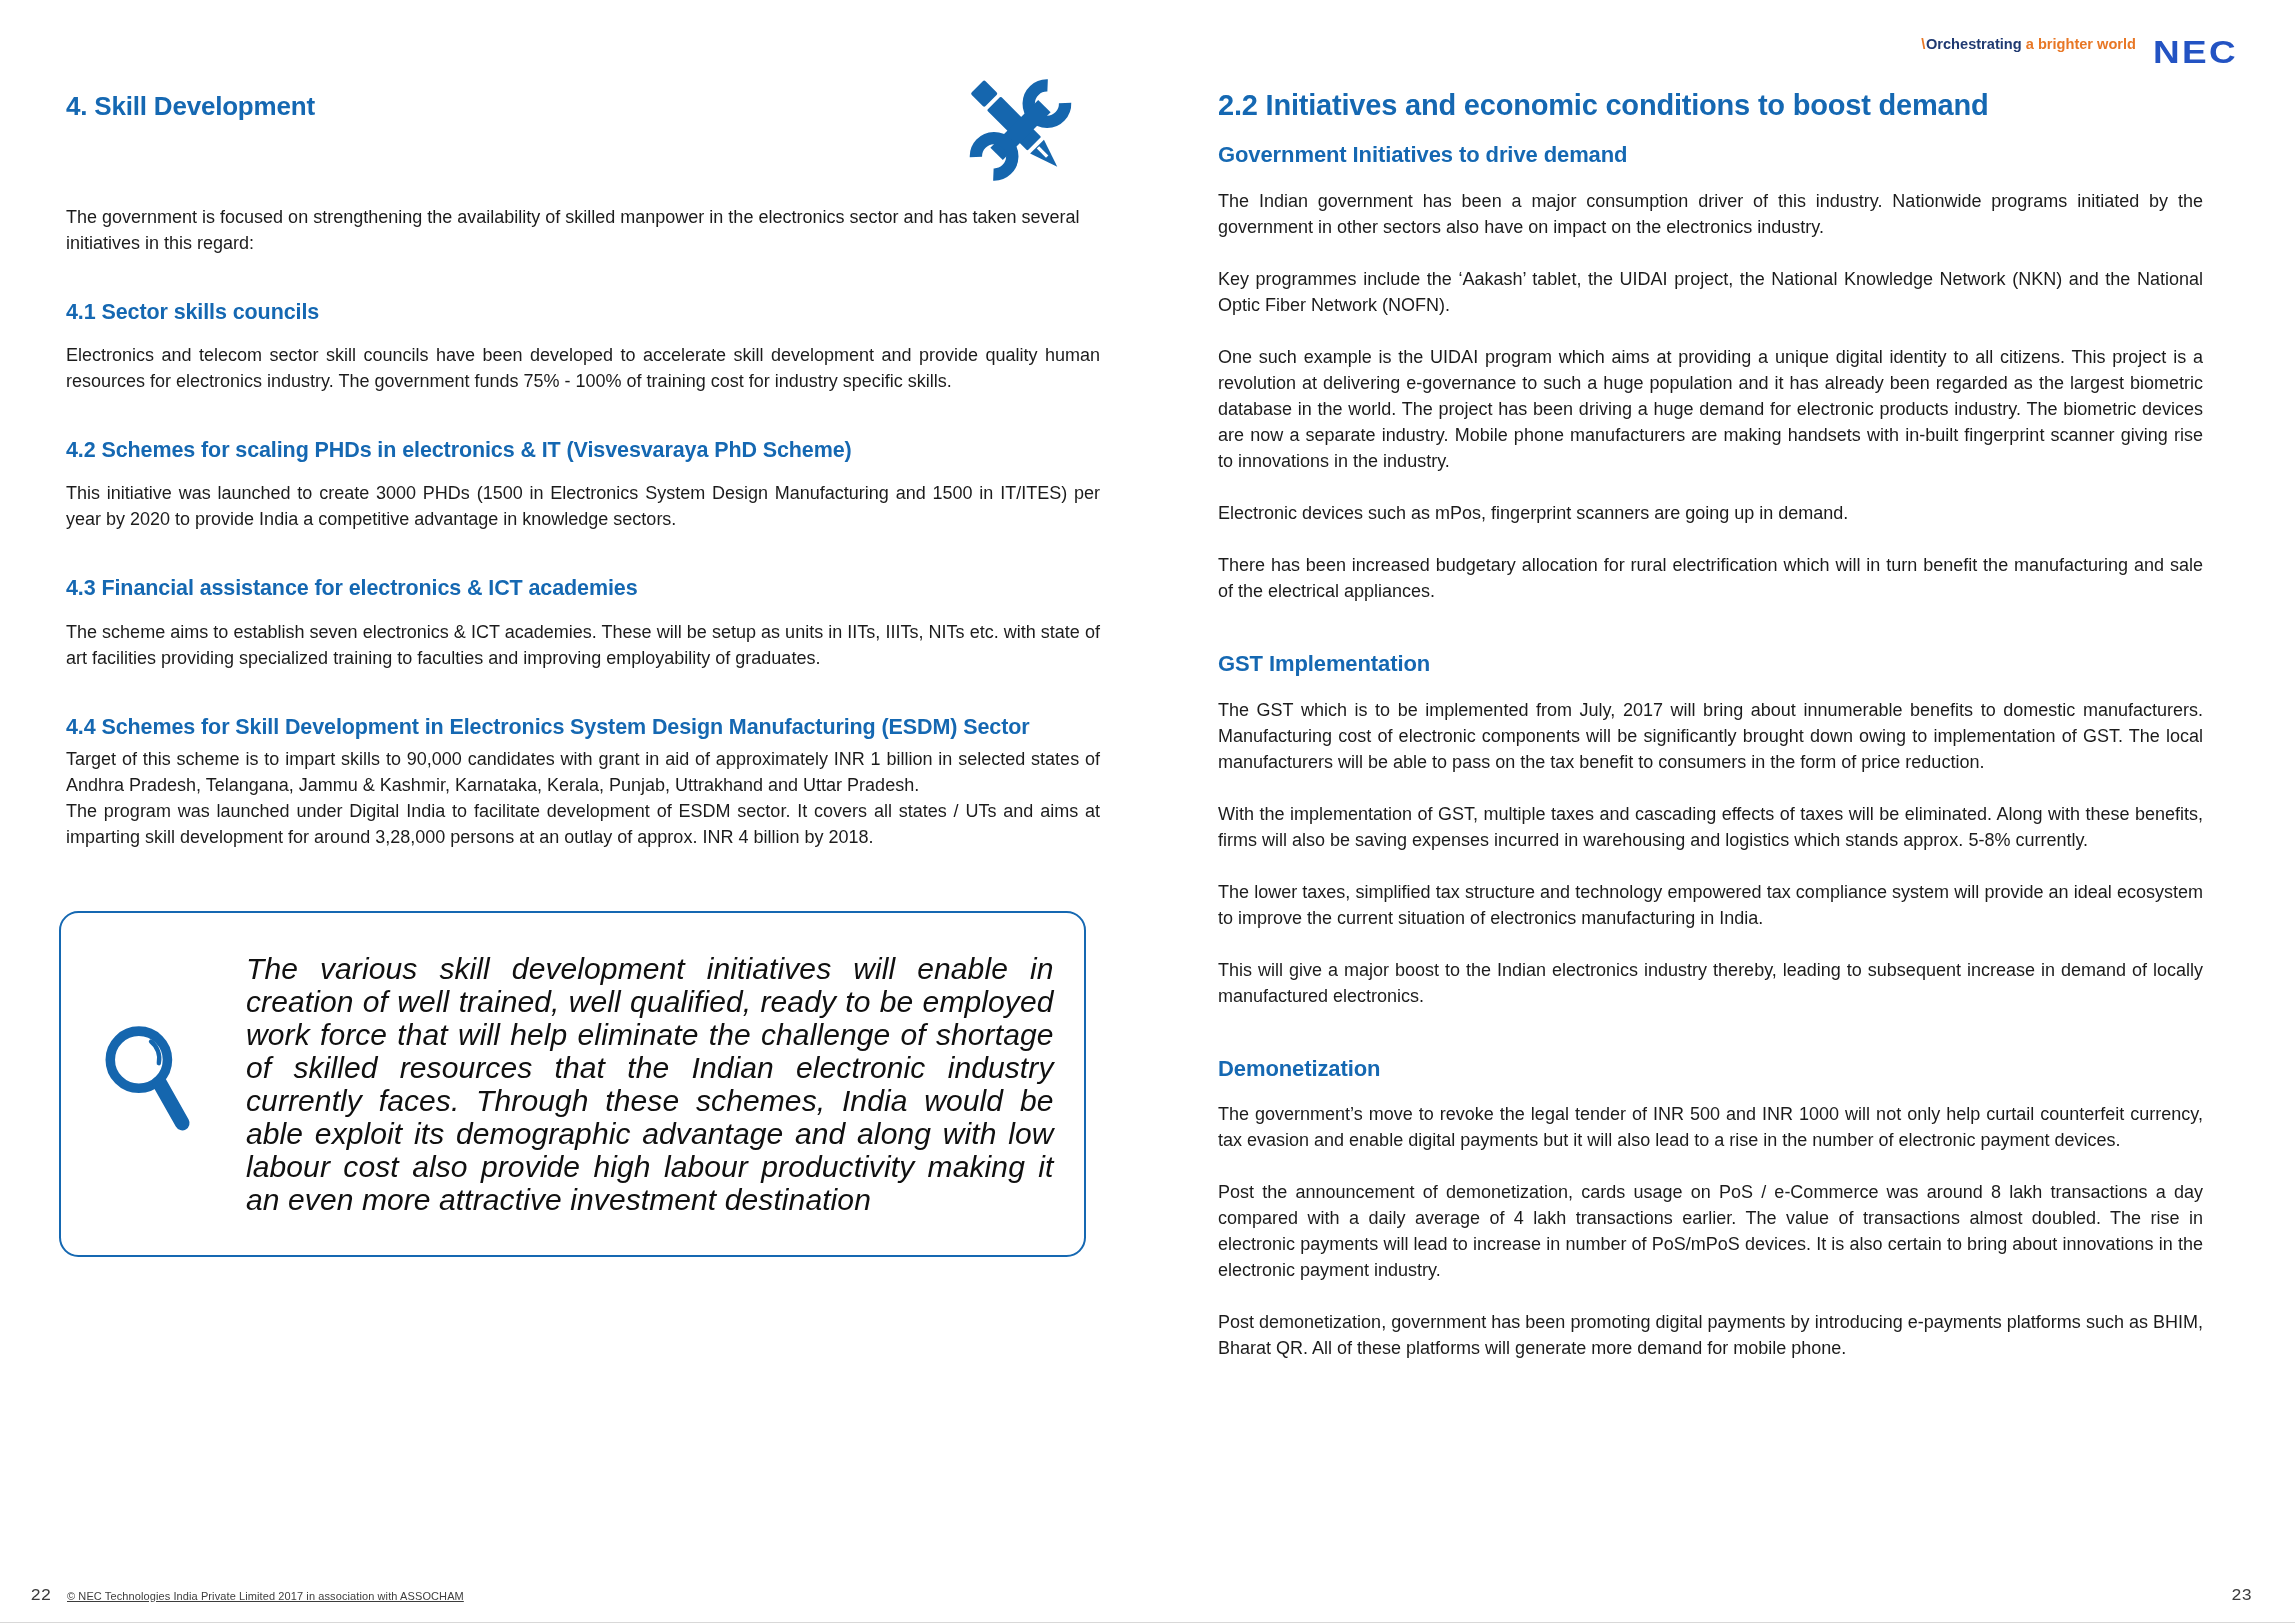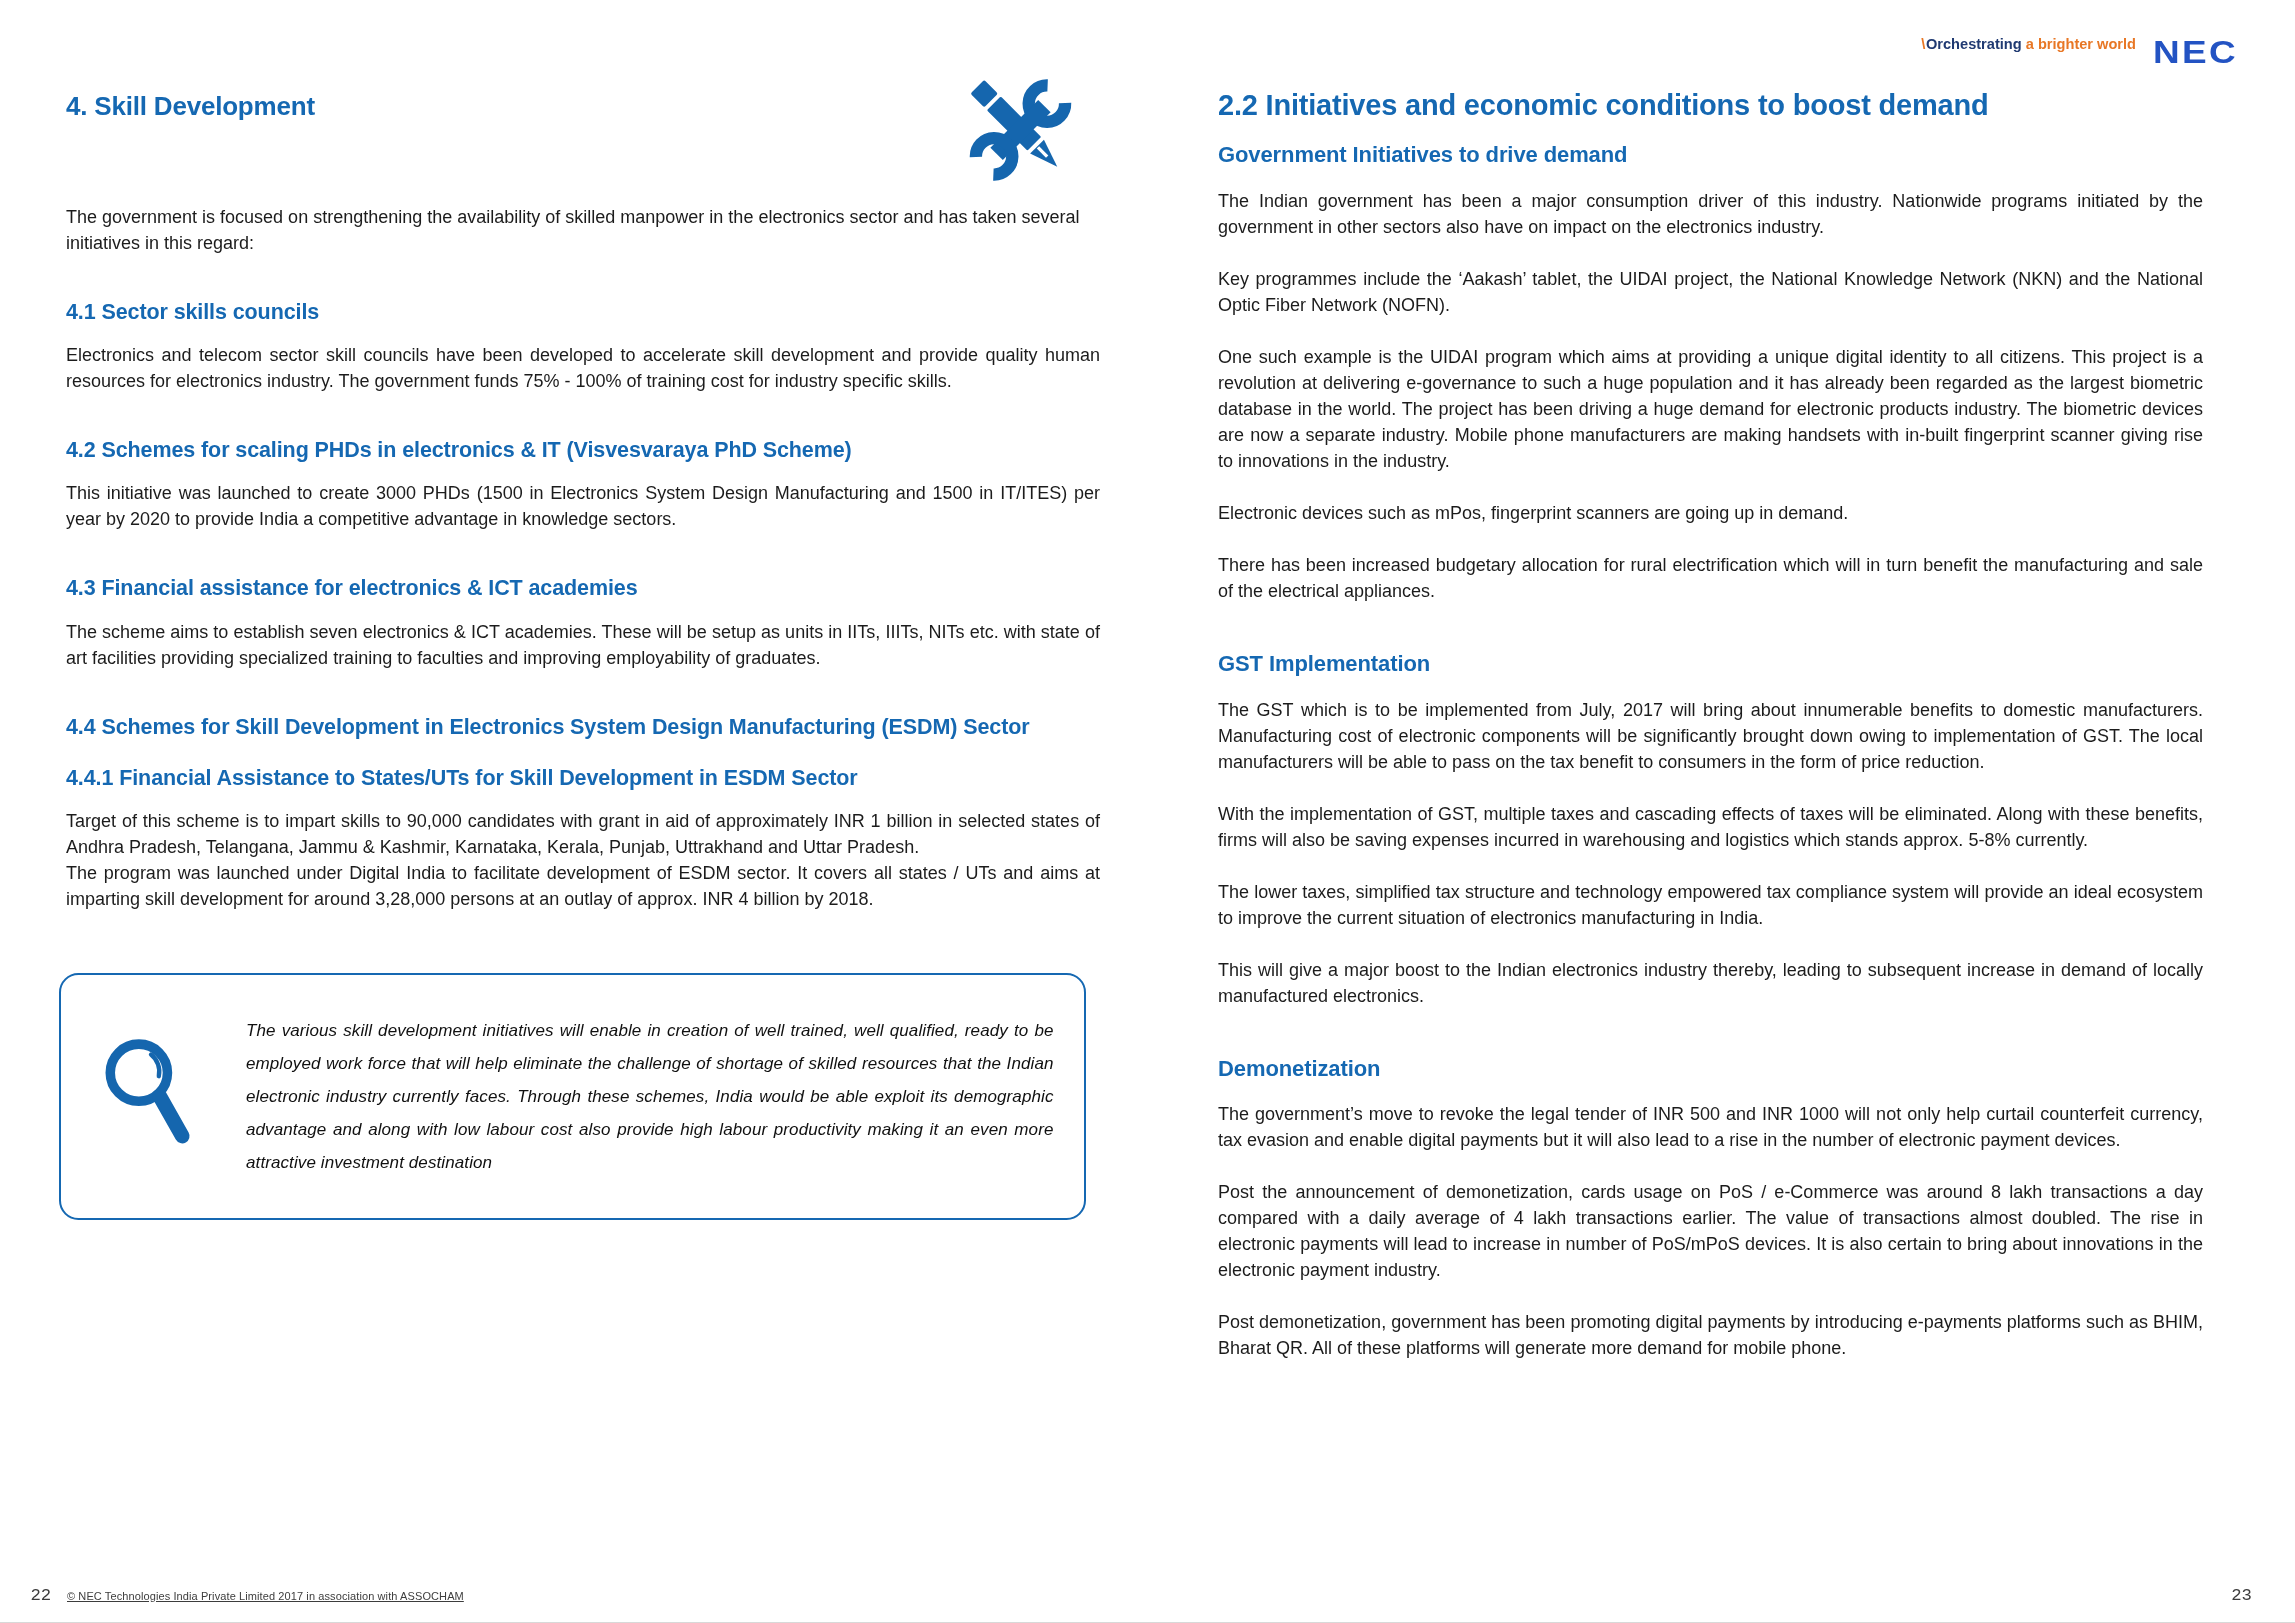--- a/index.html
+++ b/index.html
@@ -42,21 +42,21 @@
   
   .tool-icon{position:absolute;left:954px;top:65px;width:133px;height:130px;}
   
   .callout{
     margin-top:61px;border:2.8px solid var(--blue);border-radius:19.4px;
     display:flex;align-items:center;gap:40px;padding:39px 30.5px 39px 35px;
     box-sizing:border-box;width:1027px;margin-left:-7px;
   }
   .callout-icon{flex:0 0 auto;width:110px;height:130px;}
   .callout-text{
-    font-size:17px;font-style:italic;line-height:33px;color:#101010;
+    font-size:30px;font-style:italic;line-height:33px;color:#101010;
     text-align:justify;letter-spacing:0.1px;
   }
   
   .pgnum{position:absolute;bottom:18px;font-size:17.3px;color:var(--foot);font-family:Liberation Mono, monospace;}
   .pgnum.left{left:30.5px;}
   .pgnum.right{right:43px;}
   .copyright{position:absolute;left:67px;bottom:21px;font-size:11px;color:var(--foot);letter-spacing:0.1px;text-decoration:underline;}
   .bottom-rule{position:absolute;left:0;right:0;bottom:0;height:1.4px;background:#d8d8d8;}
 </style>
 </head>
@@ -95,21 +95,20 @@
     <p class="body">Electronics and telecom sector skill councils have been developed to accelerate skill development and provide quality human resources for electronics industry. The government funds 75% - 100% of training cost for industry specific skills.</p>
 
     <h2 class="sub">4.2 Schemes for scaling PHDs in electronics &amp; IT (Visvesvaraya PhD Scheme)</h2>
     <p class="body">This initiative was launched to create 3000 PHDs (1500 in Electronics System Design Manufacturing and 1500 in IT/ITES) per year by 2020 to provide India a competitive advantage in knowledge sectors.</p>
 
     <h2 class="sub">4.3 Financial assistance for electronics &amp; ICT academies</h2>
     <p class="body">The scheme aims to establish seven electronics &amp; ICT academies. These will be setup as units in IITs, IIITs, NITs etc. with state of art facilities providing specialized training to faculties and improving employability of graduates.</p>
 
     <h2 class="sub tight">4.4 Schemes for Skill Development in Electronics System Design Manufacturing (ESDM) Sector</h2>
 
-    <h2 class="sub follow">4.4.1 Financial Assistance to States/UTs for Skill Development in ESDM Sector</h2>
     <p class="body">Target of this scheme is to impart skills to 90,000 candidates with grant in aid of approximately INR 1 billion in selected states of Andhra Pradesh, Telangana, Jammu &amp; Kashmir, Karnataka, Kerala, Punjab, Uttrakhand and Uttar Pradesh.</p>
 
     <p class="body">The program was launched under Digital India to facilitate development of ESDM sector. It covers all states / UTs and aims at imparting skill development for around 3,28,000 persons at an outlay of approx. INR 4 billion by 2018.</p>
 
     <div class="callout">
       <svg class="callout-icon" viewBox="0 0 120 150" aria-hidden="true">
         <circle cx="46" cy="47" r="33" fill="none" stroke="#1566ae" stroke-width="11"></circle>
         <path d="M60 26 a 25 25 0 0 1 9 25" fill="none" stroke="#1566ae" stroke-width="5" stroke-linecap="round"></path>
         <line x1="70" y1="74" x2="96" y2="120" stroke="#1566ae" stroke-width="17" stroke-linecap="round"></line>
       </svg>

